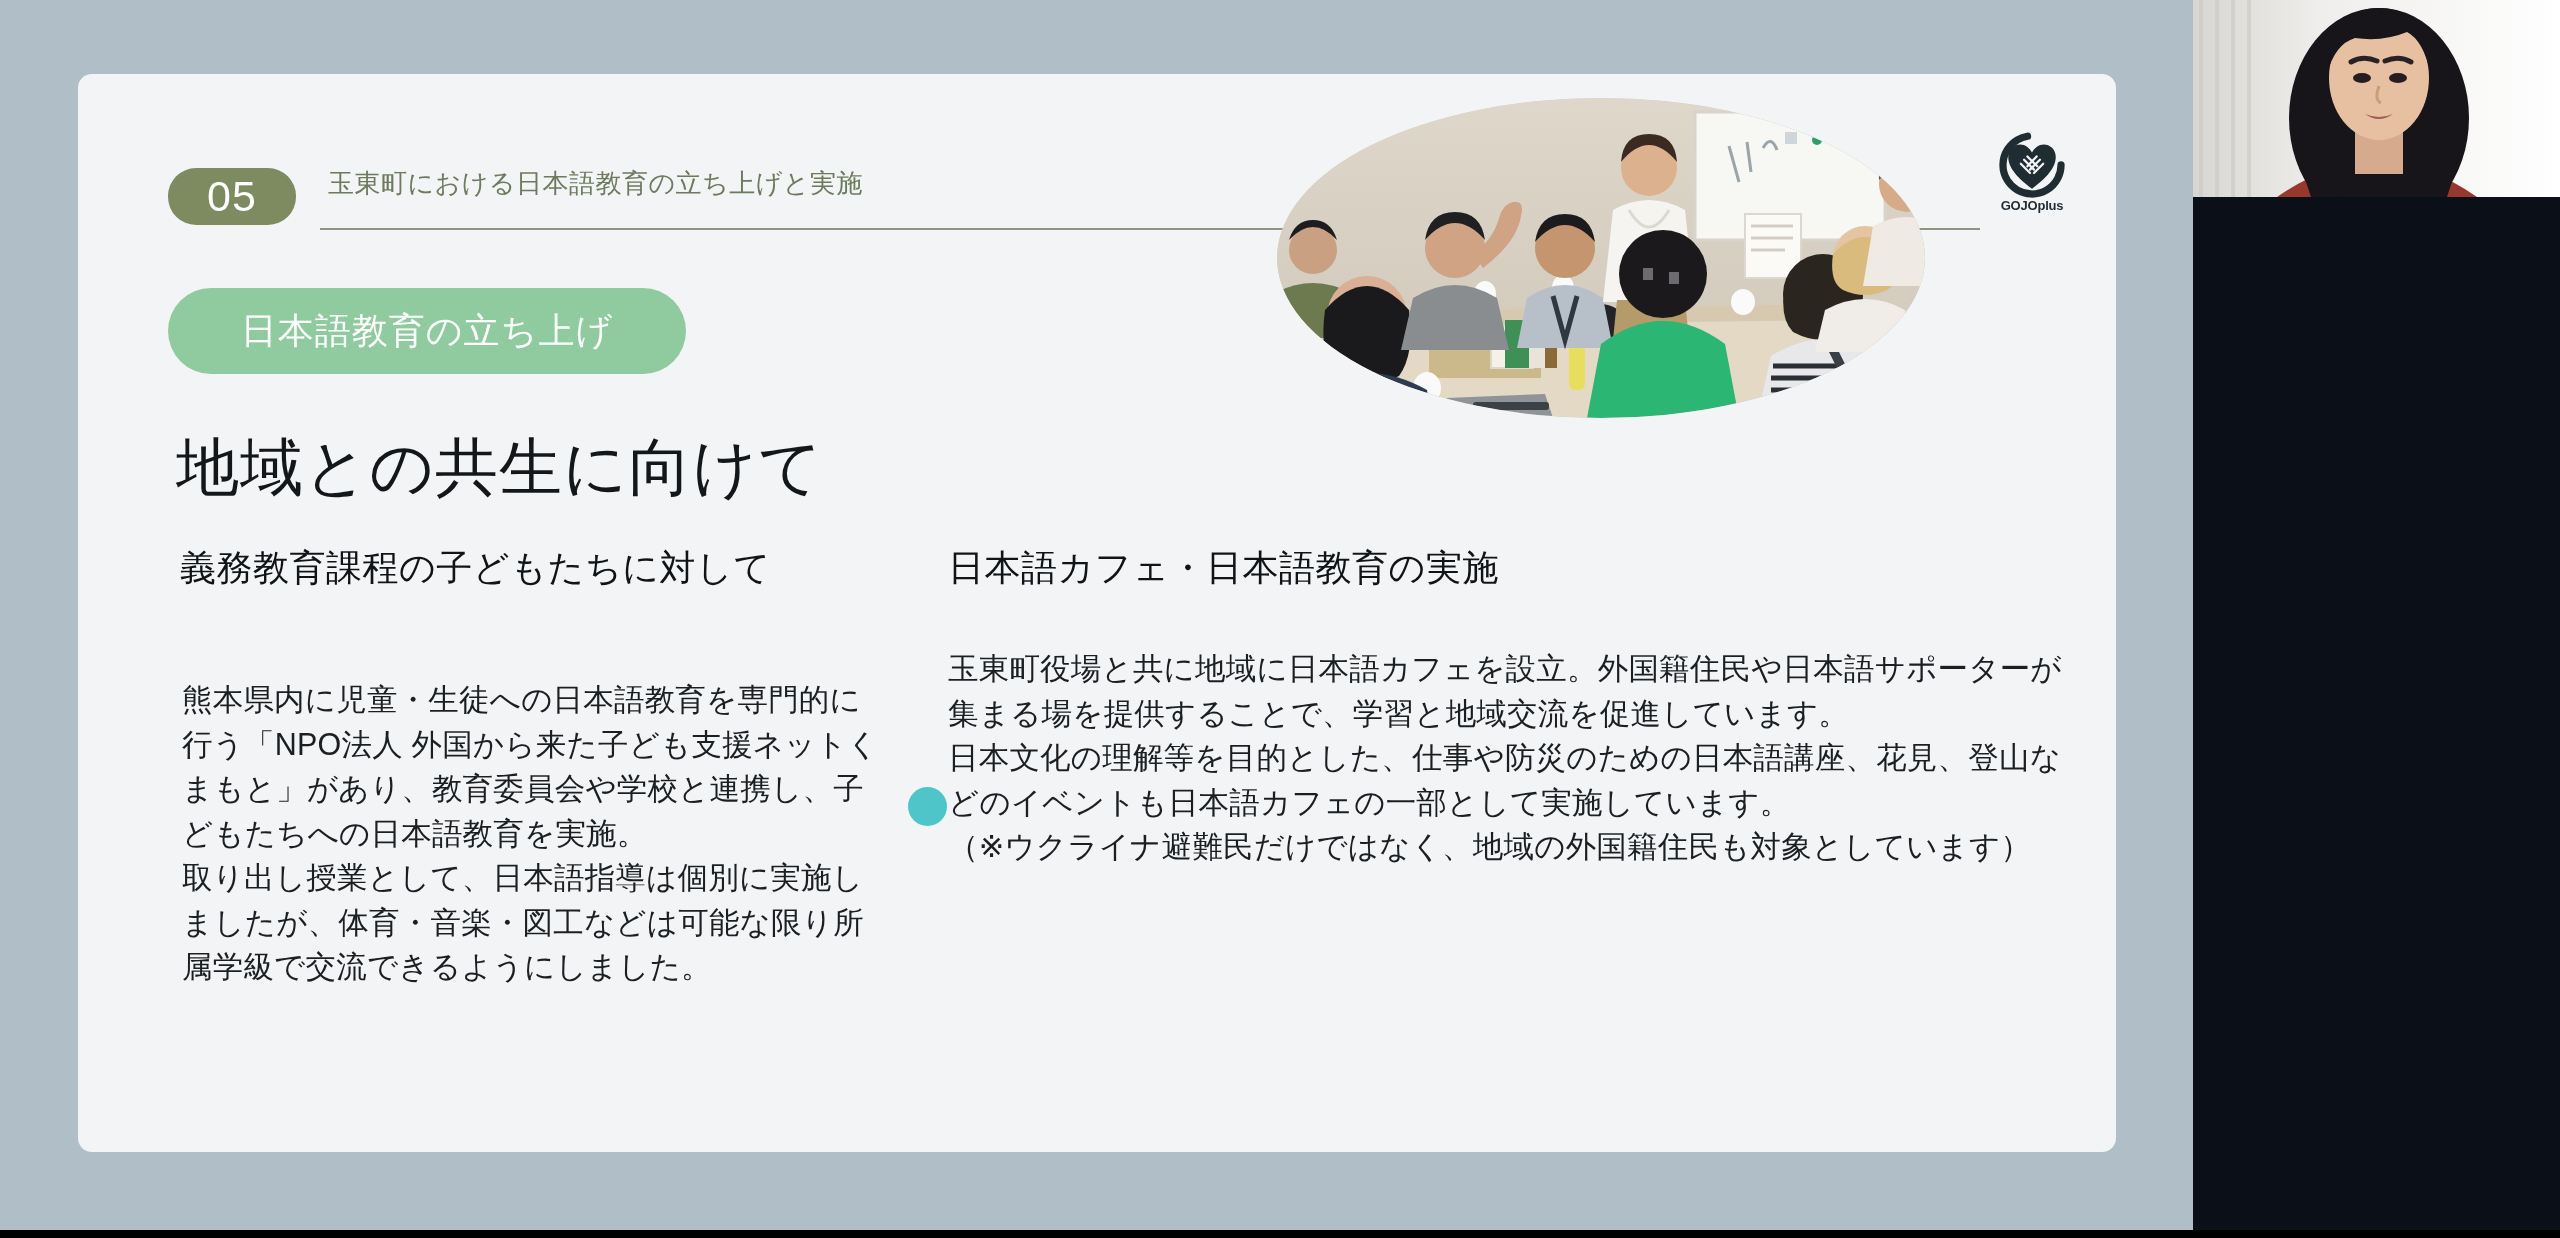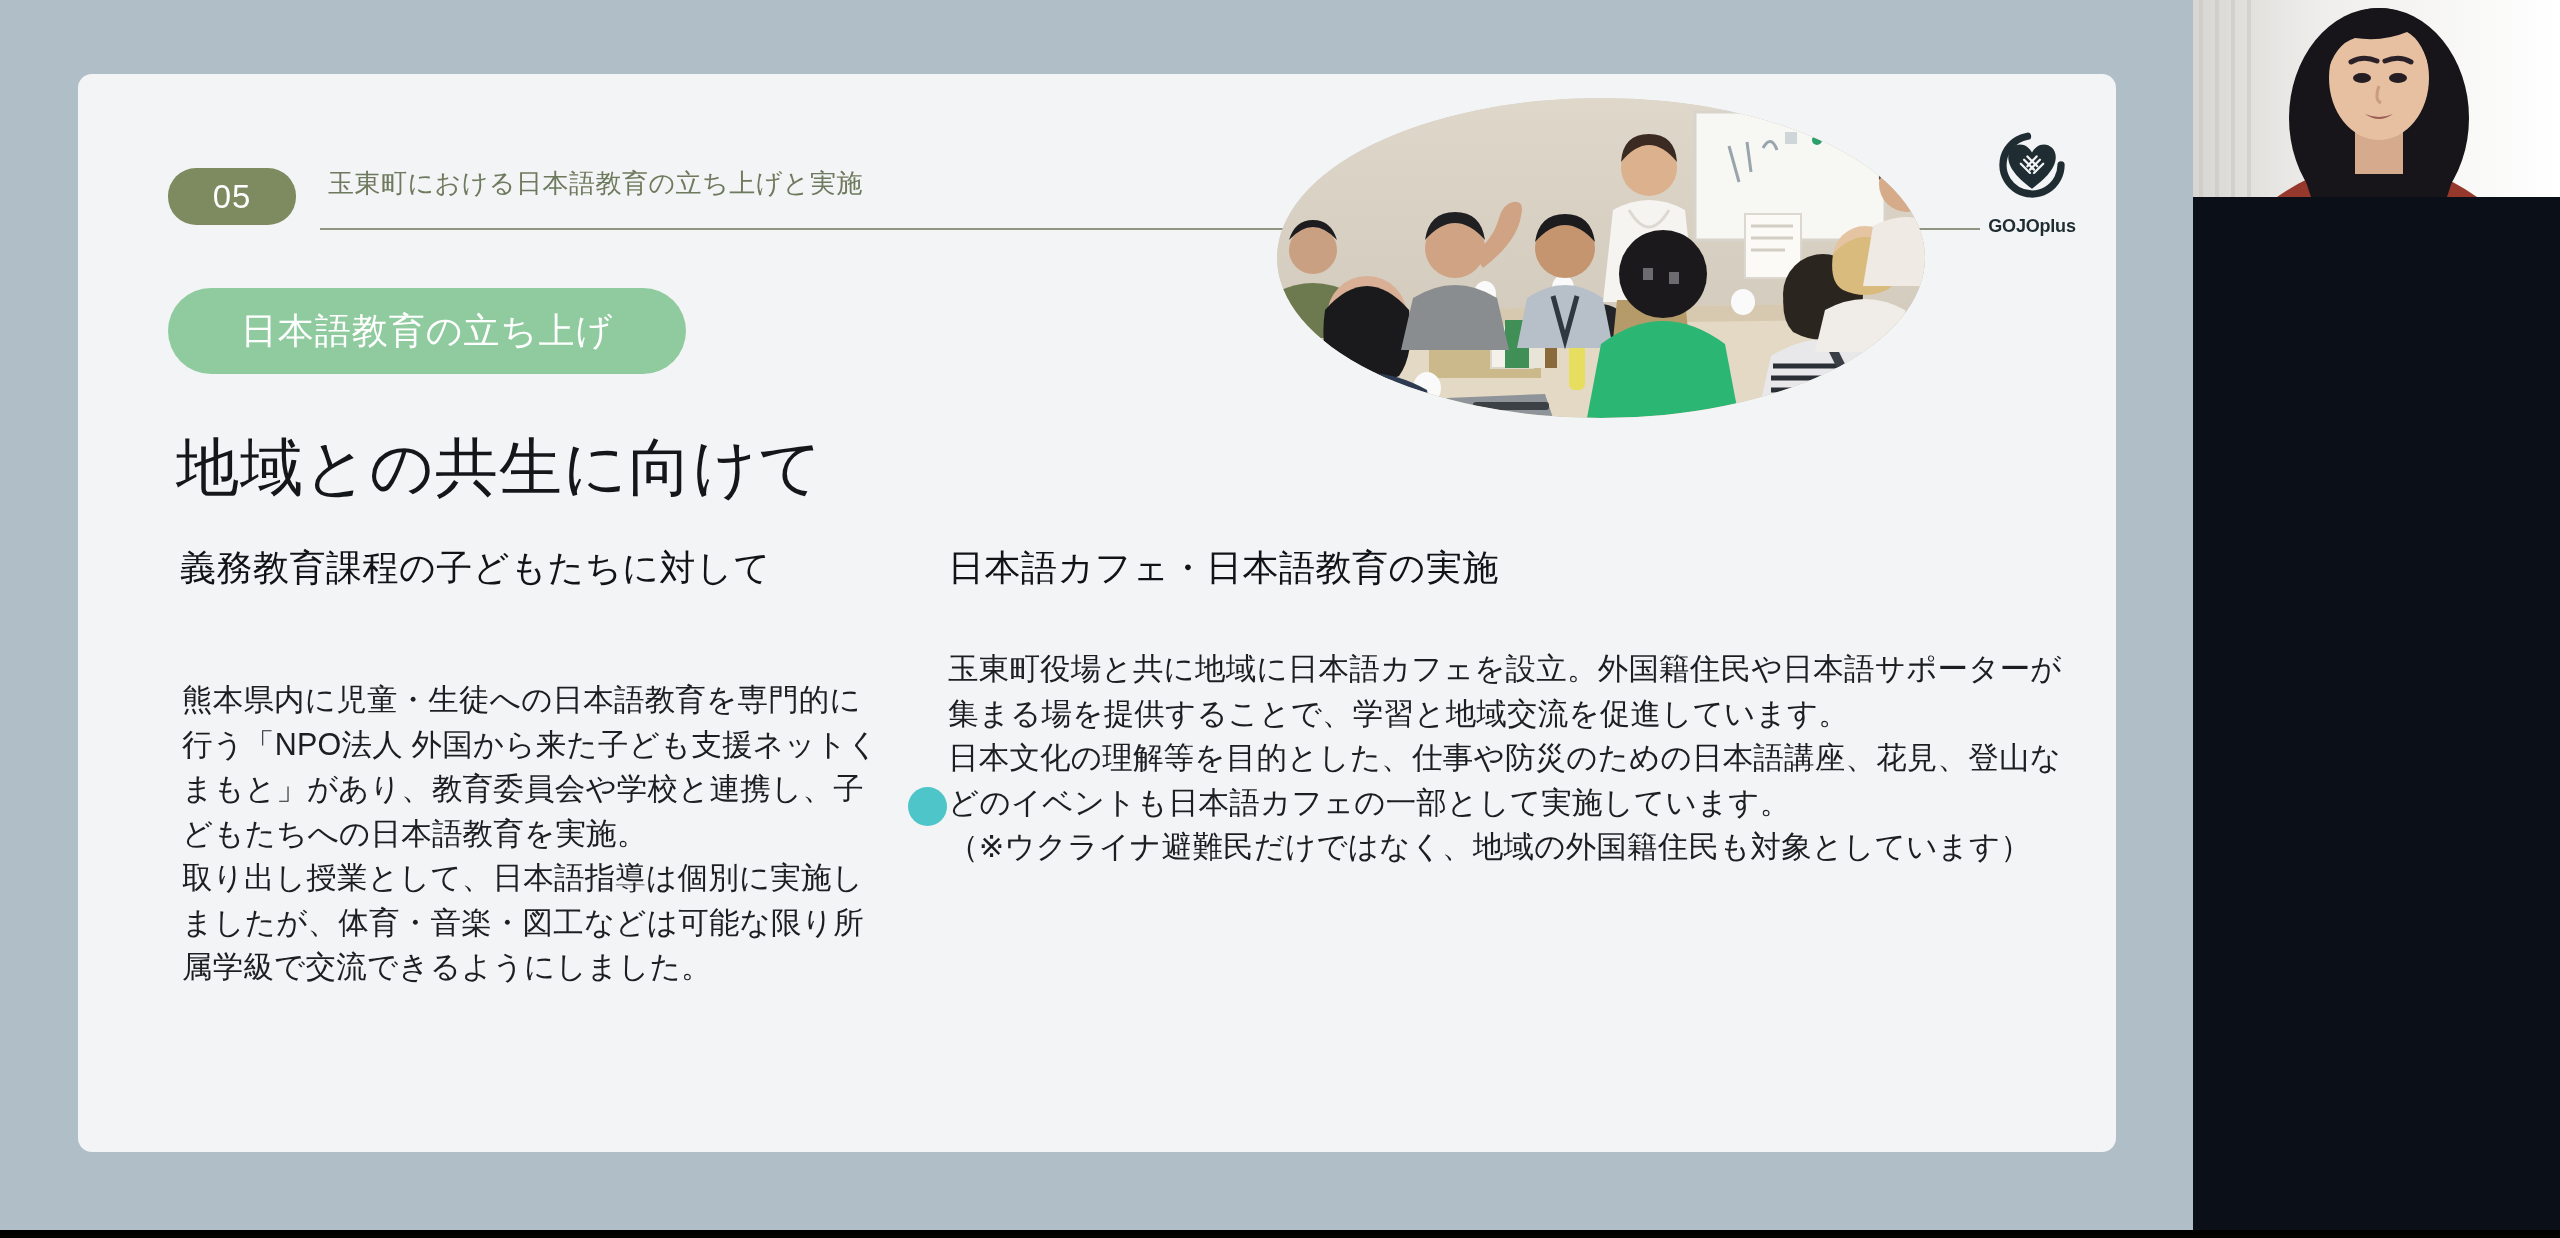--- a/index.html
+++ b/index.html
@@ -53,21 +53,21 @@
   }
   #section-badge {
     position: absolute;
     left: 0;
     top: 74px;
     width: 128px;
     height: 57px;
     background: #7e8b61;
     border-radius: 28px;
     color: #ffffff;
-    font-size: 33px;
+    font-size: 43px;
     line-height: 57px;
     text-align: center;
     letter-spacing: 1px;
   }
   #section-title {
     position: absolute;
     left: 160px;
     top: 72px;
     font-size: 26px;
     color: #6e7a5d;
@@ -92,25 +92,25 @@
     height: 92px;
     text-align: center;
   }
   #brand-mark {
     width: 66px;
     height: 66px;
     margin: 0 auto;
     display: block;
   }
   #brand-wordmark {
-    font-size: 18px;
+    font-size: 13px;
     font-weight: bold;
     color: #1f2d33;
     letter-spacing: -0.2px;
-    margin-top: 18px;
+    margin-top: 0;
   }
 
   
   #hero-photo {
     position: absolute;
     left: 1277px;
     top: 98px;
     width: 648px;
     height: 320px;
     border-radius: 50% / 50%;

